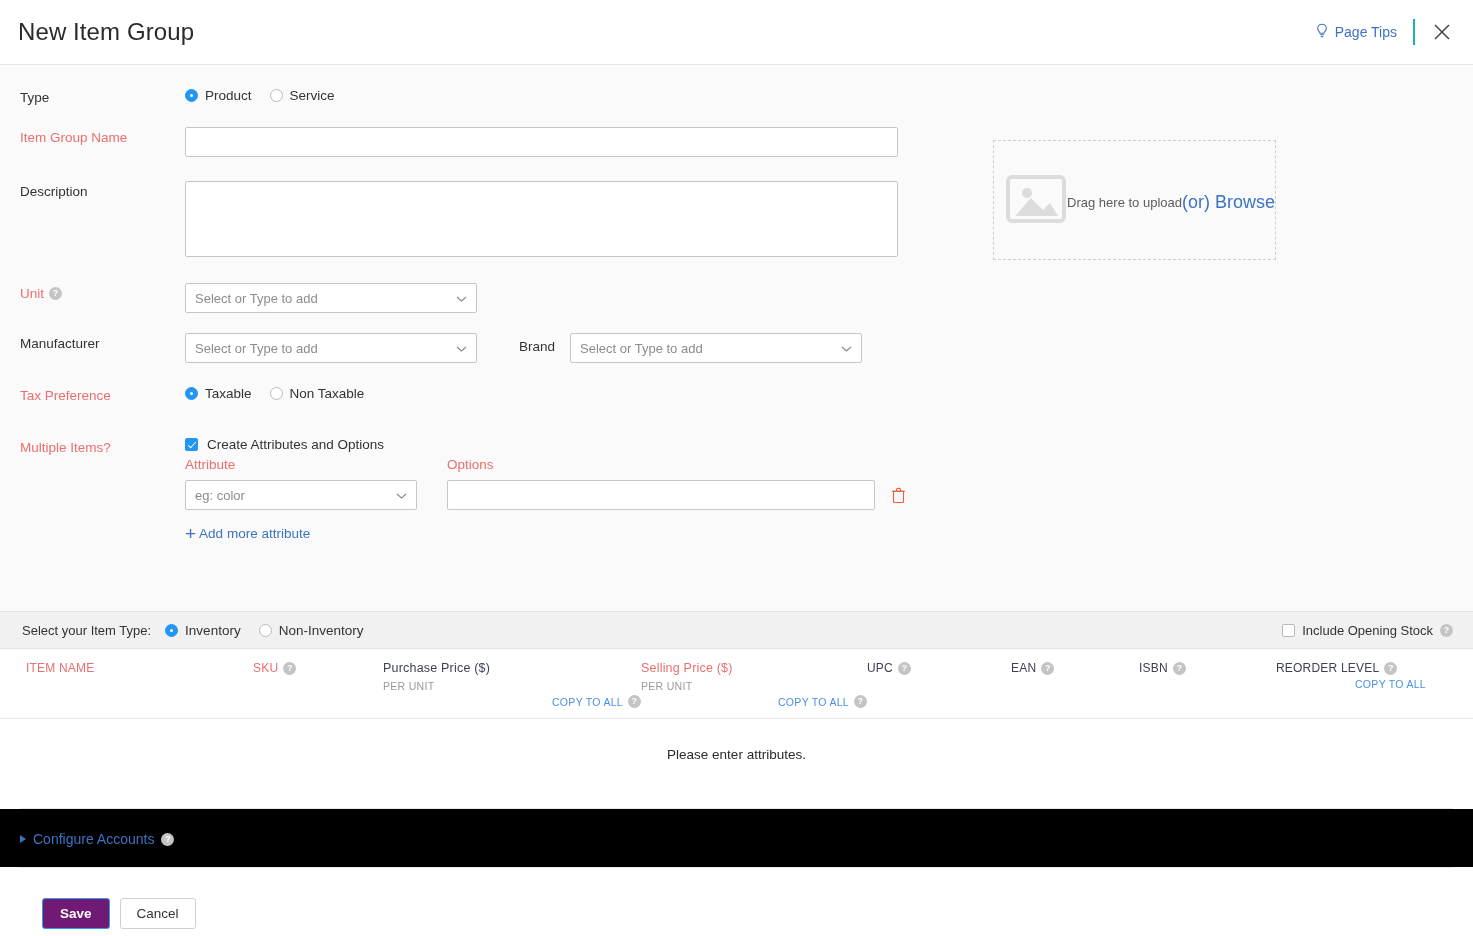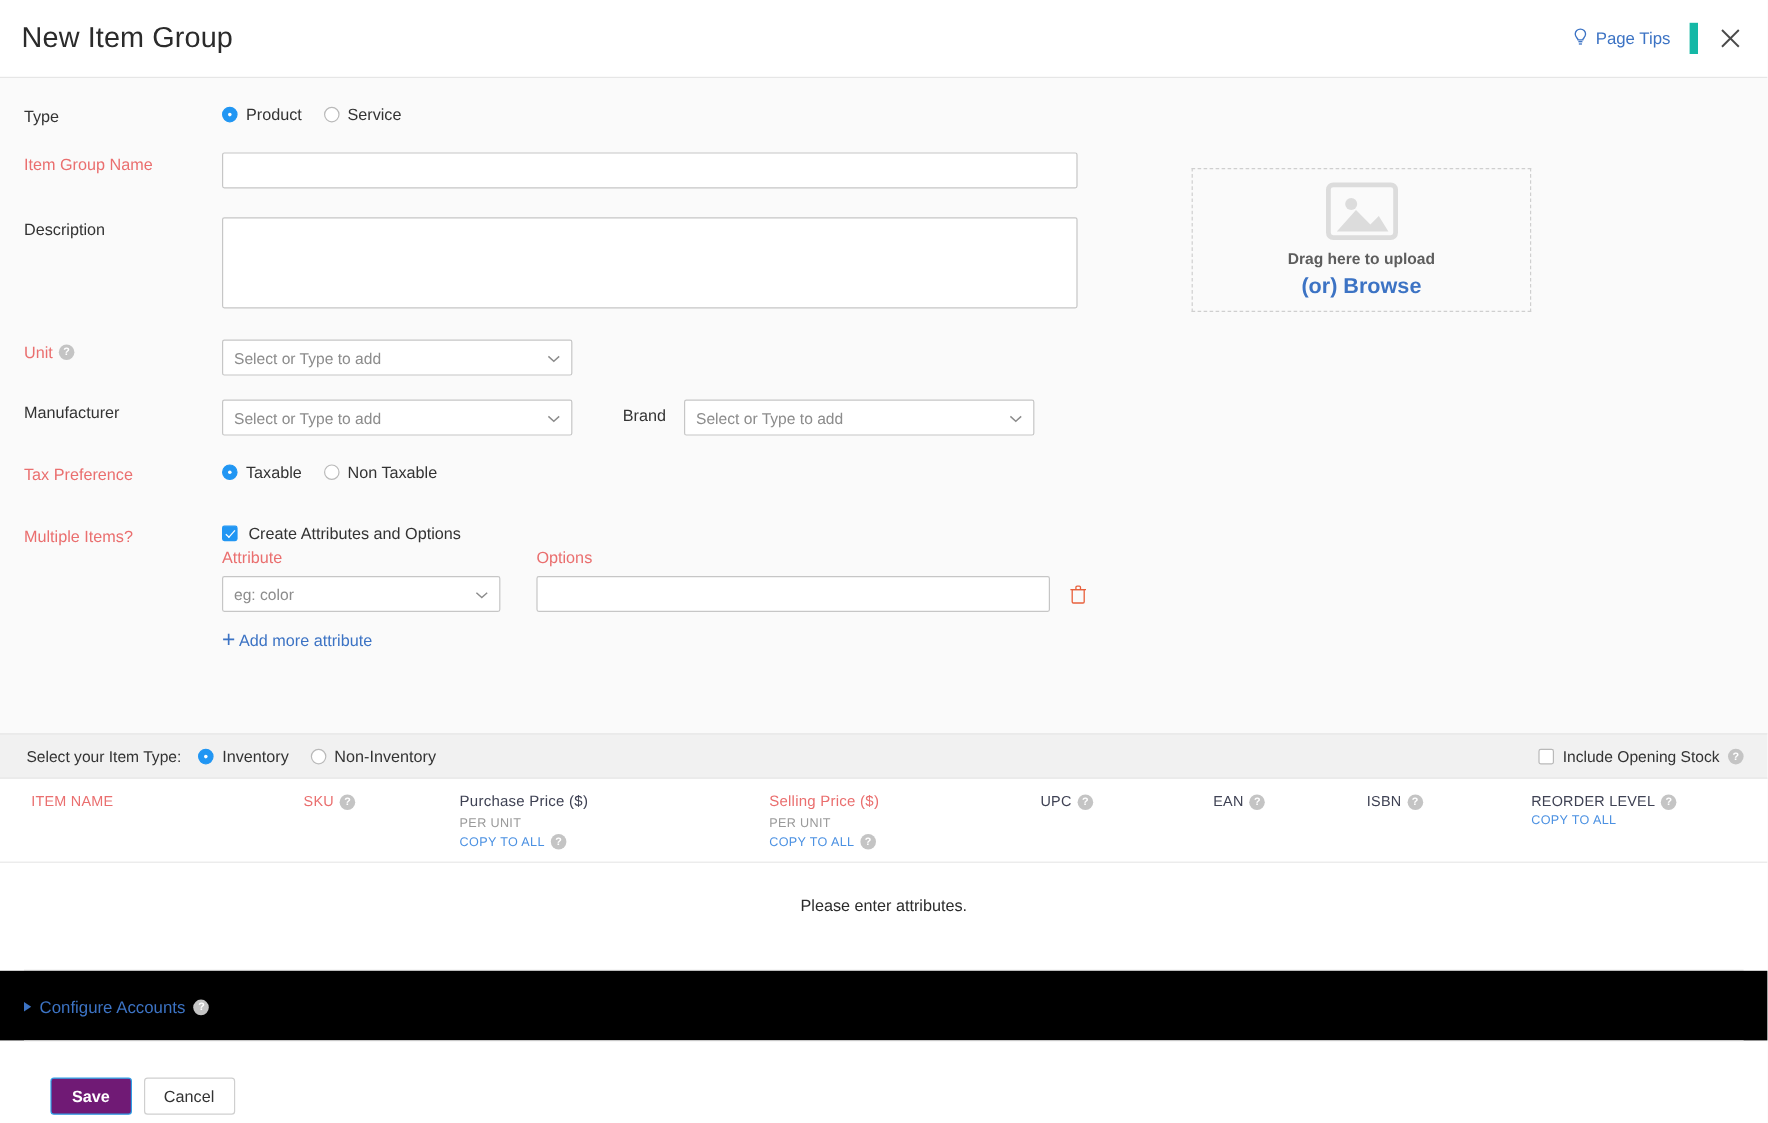--- a/index.html
+++ b/index.html
@@ -37,21 +37,21 @@
     gap: 0;
   }
   .page-tips {
     display: flex;
     align-items: center;
     gap: 6px;
     color: #3c73c4;
     font-size: 14px;
     cursor: pointer;
     padding-right: 16px;
-    border-right: 7px solid #14b8a6;
+    border-right: 2px solid #14b8a6;
     height: 26px;
   }
   .bulb-icon { display: block; }
   .close-btn {
     padding-left: 16px;
     cursor: pointer;
     display: flex;
     align-items: center;
   }
 
@@ -194,24 +194,23 @@
   }
   .plus { font-size: 19px; line-height: 14px; font-weight: 300; }
 
   
   .upload-box {
     position: absolute;
     left: 993px; top: 75px;
     width: 283px; height: 120px;
     border: 1px dashed #cfcfcf;
     background: #fafafa;
-    display: flex; flex-direction: column;
-    align-items: center; justify-content: center;
+    display: flex; flex-direction: row;
+    align-items: center; justify-content: flex-end;
     cursor: pointer;
-    font-weight: bold;
   }
   .upload-caption { font-size: 13px; color: #5d5d5d; margin-top: 4px; }
   .upload-browse { font-size: 18px; color: #3c73c4; margin-top: 5px; }
 
   
   .itemtype-bar {
     height: 38px;
     background: #f1f1f1;
     border-top: 1px solid #e3e3e3;
     border-bottom: 1px solid #e3e3e3;
@@ -227,21 +226,21 @@
   .table-wrap { background: #ffffff; }
   .thead {
     display: flex;
     padding: 12px 20px 10px 26px;
     border-bottom: 1px solid #e8e8e8;
     min-height: 60px;
   }
   .th { font-size: 12px; }
   .th .title { display: flex; align-items: center; gap: 5px; letter-spacing: 0.2px; }
   .th .sub { color: #9a9a9a; font-size: 10.5px; margin-top: 5px; letter-spacing: 0.3px; }
-  .th .copy { color: #4a90e2; font-size: 10.5px; margin-top: 3px; display: flex; align-items: center; gap: 5px; cursor: pointer; letter-spacing: 0.3px; }
+  .th .copy { color: #4a90e2; font-size: 10.5px; margin-top: 3px; display: flex; align-items: center; gap: 5px; cursor: pointer; letter-spacing: 0.3px; justify-content: flex-end; }
   .th-red { color: #ea6f6f; }
   .th-dark { color: #3f4254; }
   .c-item { width: 227px; }
   .c-sku  { width: 130px; }
   .c-pp   { width: 258px; }
   .c-sp   { width: 226px; }
   .c-upc  { width: 144px; }
   .c-ean  { width: 128px; }
   .c-isbn { width: 137px; }
   .c-rl   { width: 150px; }

